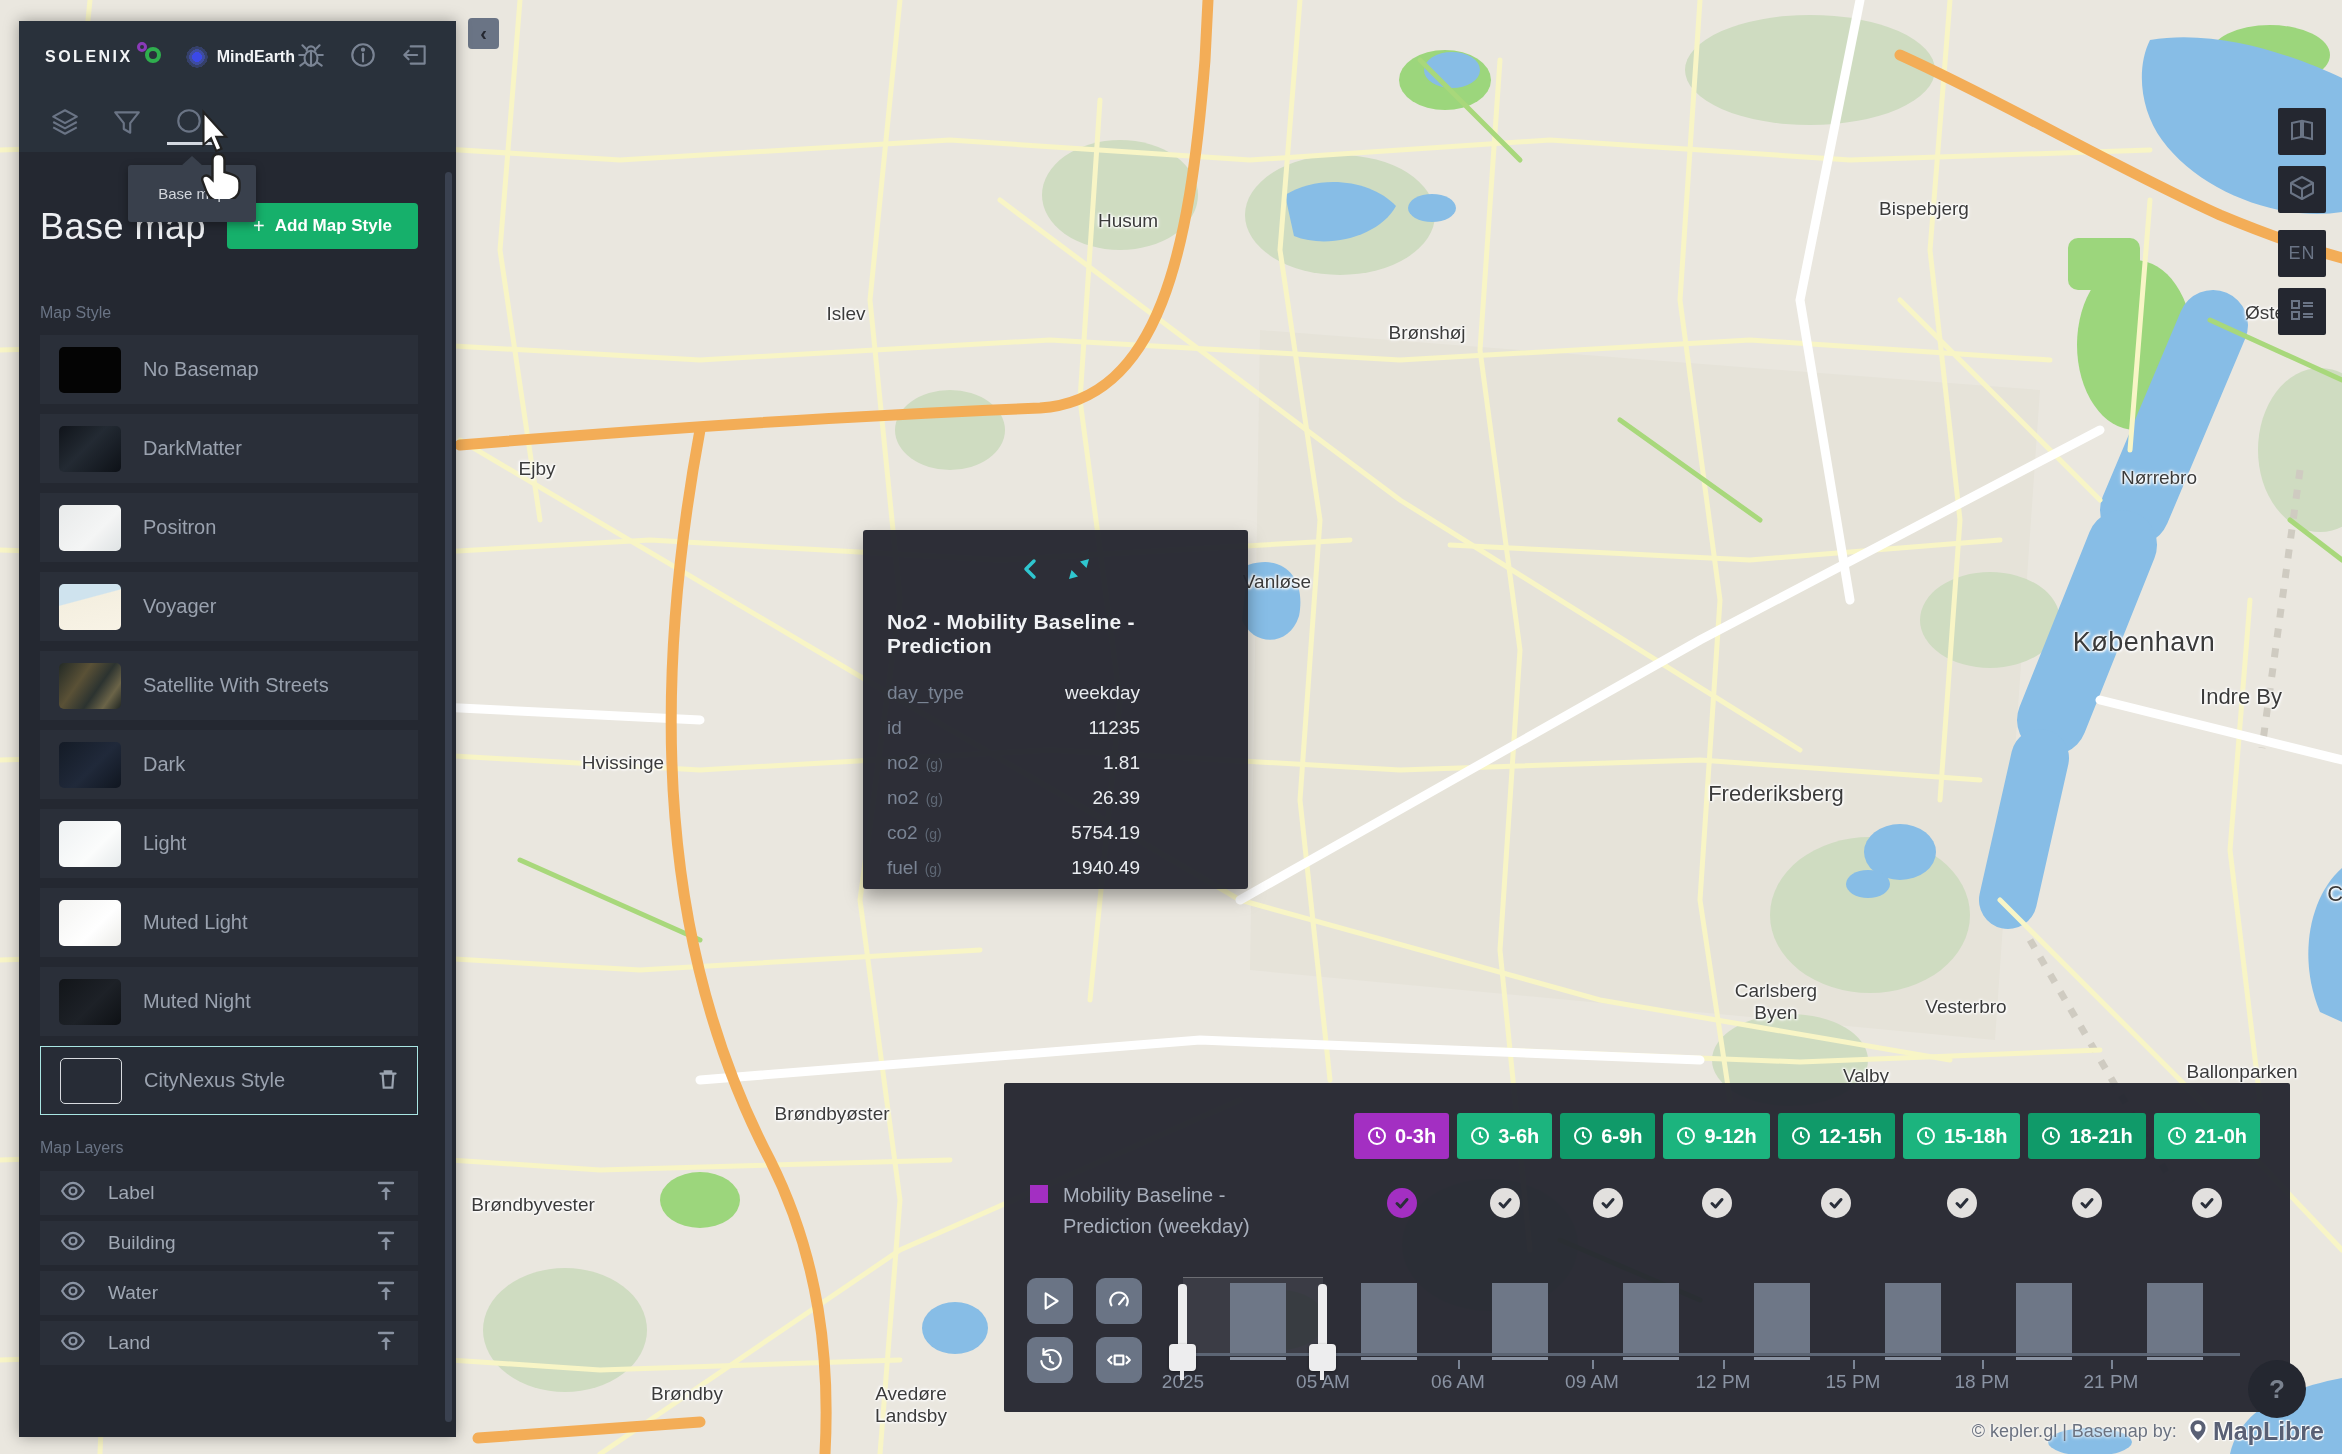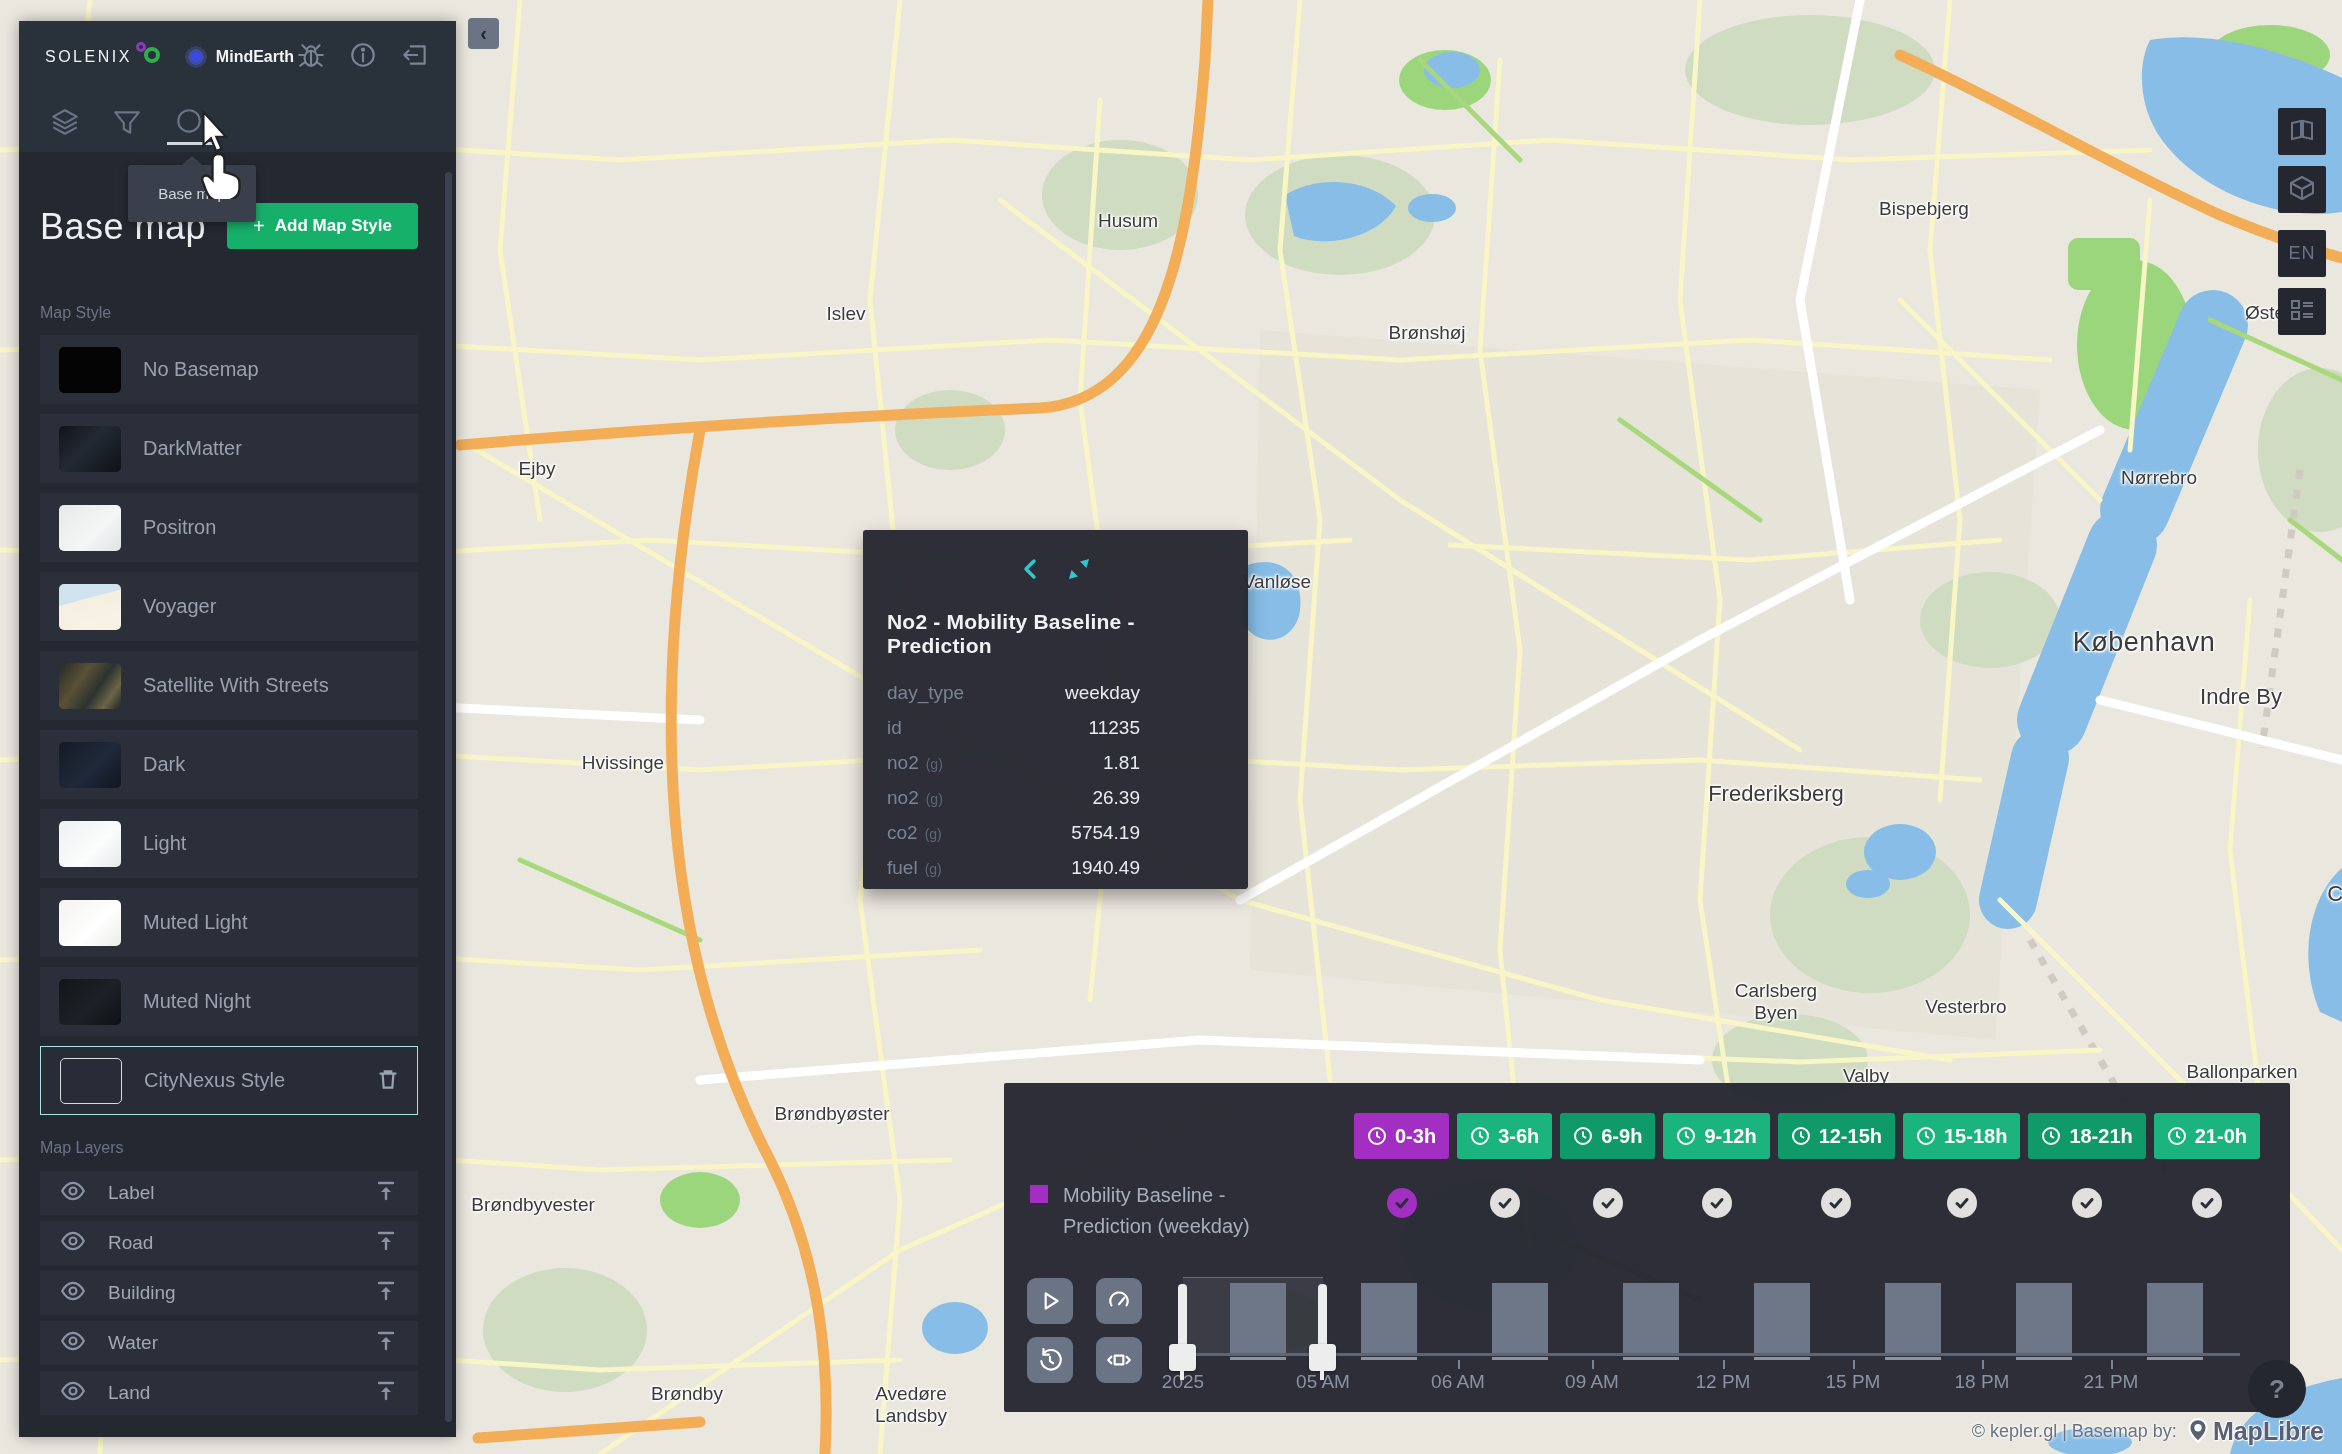--- a/index.html
+++ b/index.html
@@ -33,21 +33,21 @@
   
   .attribution{position:absolute;right:18px;bottom:8px;z-index:5;display:flex;align-items:center;gap:8px;}
   .attr-text{color:#6B7280;font-size:18px;text-shadow:0 0 3px #fff,0 0 4px #fff;}
   .maplibre{display:flex;align-items:center;gap:2px;color:#596075;font-size:25px;font-weight:bold;
     text-shadow:0 0 2px #fff,0 0 3px #fff,1px 1px 1px #fff,-1px -1px 1px #fff;}
 
   
   .sidebar{position:absolute;left:19px;top:21px;width:437px;height:1416px;background:#242831;z-index:10;
     display:flex;flex-direction:column;box-shadow:0 0 14px rgba(0,0,0,.35);}
   .sb-header{height:72px;background:#29313B;display:flex;align-items:center;padding:0 26px;flex:none;}
-  .brand-solenix{color:#F2F4F6;font-size:16px;font-weight:normal;letter-spacing:2.5px;}
+  .brand-solenix{color:#F2F4F6;font-size:16px;font-weight:bold;letter-spacing:2.5px;}
   .logo-rings{position:relative;width:34px;height:30px;margin-left:4px;flex:none;}
   .ring-purple{position:absolute;left:0;top:0;width:10px;height:10px;border:3px solid #8a3ab8;border-radius:50%;}
   .ring-green{position:absolute;left:8px;top:5px;width:16px;height:16px;border:4px solid #2fae4e;border-radius:50%;}
   .brand-mindearth{display:flex;align-items:center;gap:8px;margin-left:14px;}
   .me-logo{width:24px;height:24px;background:
      radial-gradient(circle at 50% 50%, #3b49e8 0 28%, rgba(80,100,240,.55) 30% 45%, rgba(90,110,245,.25) 46% 62%, transparent 63%);
      border-radius:4px;}
   .me-text{color:#F2F4F6;font-size:16px;font-weight:bold;}
   .sb-header-icons{margin-left:auto;display:flex;gap:22px;align-items:center;}
   .sb-header-icons span svg{stroke:#7A8494;}
@@ -662,34 +662,20 @@
                 <path d="M12,20 V10"></path>
                 <path d="M7,13 L12,8 L17,13" fill="#8A93A3" stroke="none"></path>
               </svg></span>
         </div>
         <div class="layer-row">
           <span>
             <svg width="26" height="26" viewBox="0 0 24 24" fill="none" stroke="#8A93A3" stroke-width="2">
                 <path d="M2,12 C5,6.5 9,4.5 12,4.5 C15,4.5 19,6.5 22,12 C19,17.5 15,19.5 12,19.5 C9,19.5 5,17.5 2,12 Z"></path>
                 <circle cx="12" cy="12" r="3.2"></circle>
               </svg></span>
-          <span class="layer-name">Road</span>
-          <span>
-            <svg width="24" height="24" viewBox="0 0 24 24" fill="none" stroke="#8A93A3" stroke-width="2.4" stroke-linecap="round">
-                <path d="M5,4 H19"></path>
-                <path d="M12,20 V10"></path>
-                <path d="M7,13 L12,8 L17,13" fill="#8A93A3" stroke="none"></path>
-              </svg></span>
-        </div>
-        <div class="layer-row">
-          <span>
-            <svg width="26" height="26" viewBox="0 0 24 24" fill="none" stroke="#8A93A3" stroke-width="2">
-                <path d="M2,12 C5,6.5 9,4.5 12,4.5 C15,4.5 19,6.5 22,12 C19,17.5 15,19.5 12,19.5 C9,19.5 5,17.5 2,12 Z"></path>
-                <circle cx="12" cy="12" r="3.2"></circle>
-              </svg></span>
           <span class="layer-name">Building</span>
           <span>
             <svg width="24" height="24" viewBox="0 0 24 24" fill="none" stroke="#8A93A3" stroke-width="2.4" stroke-linecap="round">
                 <path d="M5,4 H19"></path>
                 <path d="M12,20 V10"></path>
                 <path d="M7,13 L12,8 L17,13" fill="#8A93A3" stroke="none"></path>
               </svg></span>
         </div>
         <div class="layer-row">
           <span>

